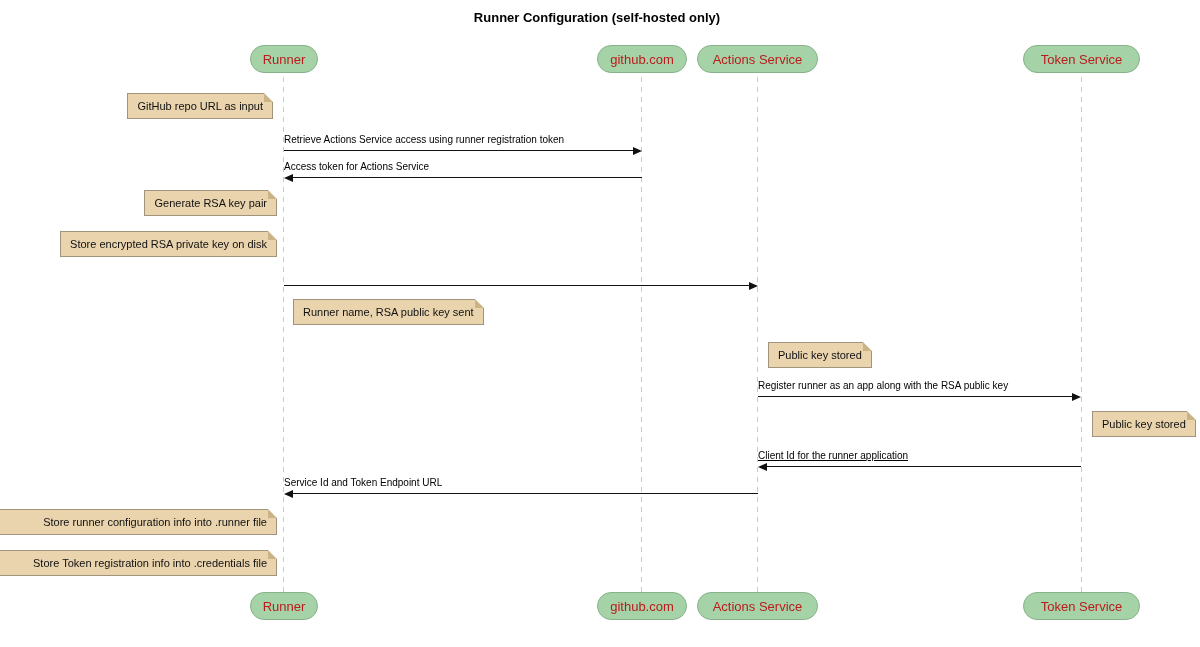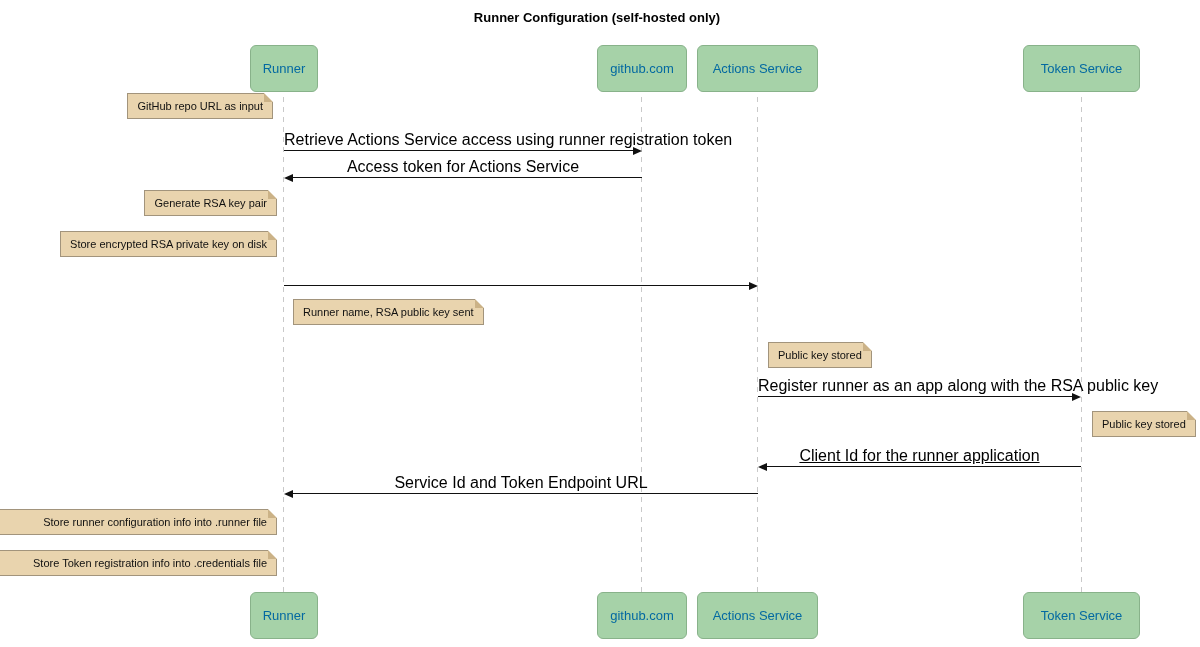--- a/index.html
+++ b/index.html
@@ -21,27 +21,27 @@
     font-family:"Liberation Sans", sans-serif;
     color:var(--text);
     overflow:hidden;
   }
   .title{
     position:absolute;top:10px;left:0;width:1194px;
     text-align:center;
     font-size:13px;font-weight:bold;color:var(--text);
   }
   .participant{
-    position:absolute;height:47px;
+    position:absolute;height:28px;
     background:var(--participant-fill);
     border:1px solid var(--participant-border);
-    border-radius:6px;
+    border-radius:16px;
     box-sizing:border-box;
     display:flex;align-items:center;justify-content:center;
-    font-size:13px;color:#0369a1;
+    font-size:13px;color:#b91c1c;
     white-space:nowrap;
   }
   .lifeline{
     position:absolute;width:1px;top:77px;height:515px;
     background:repeating-linear-gradient(to bottom, var(--lifeline) 0 5px, transparent 5px 10px);
   }
   .note{
     position:absolute;
     background:var(--note-fill);
     border:1px solid var(--note-border);
@@ -54,22 +54,22 @@
   .fold{
     content:"";
     position:absolute;top:-1px;right:-1px;
     width:0;height:0;
     border-style:solid;
     border-width:0 9px 9px 0;
     border-color:var(--background) var(--background) var(--note-fold) var(--note-fold);
   }
   .msg-label{
     position:absolute;height:14px;
-    font-size:16px;color:var(--text);
-    text-align:center;white-space:nowrap;
+    font-size:10px;color:var(--text);
+    white-space:nowrap;
     line-height:14px;
   }
   .msg-line{
     position:absolute;height:1px;
     background:var(--arrow);
   }
   .arr-r{
     position:absolute;width:0;height:0;
     border-top:4px solid transparent;
     border-bottom:4px solid transparent;

